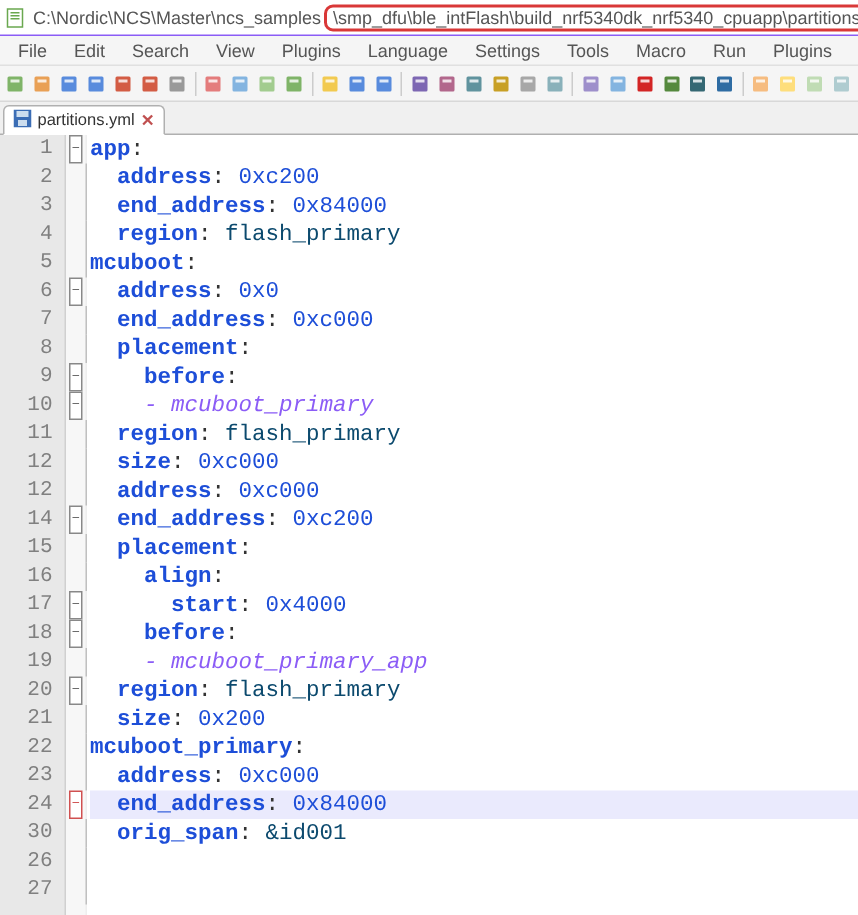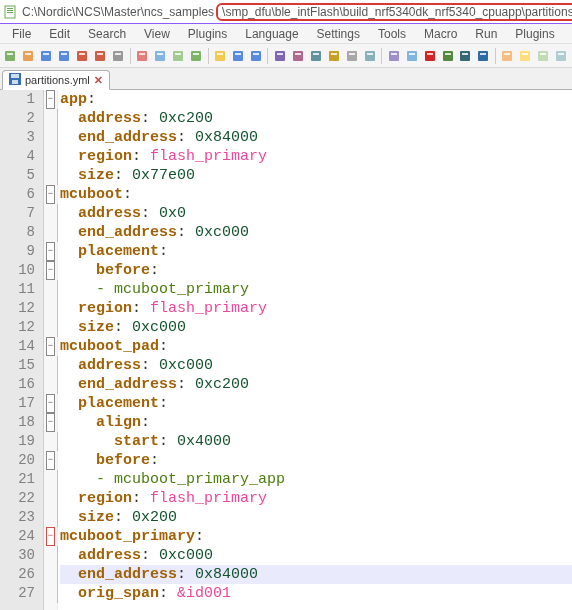--- a/index.html
+++ b/index.html
@@ -152,25 +152,25 @@
   .code {
     flex: 1;
     padding-left: 2px;
   }
   .code .line {
     height: 19px;
     line-height: 19px;
     white-space: pre;
   }
   .line.hl { background: #eaeafd; }
-  .k { color: #a16207; font-weight: bold; } 
+  .k { color: #1d4ed8; font-weight: bold; } 
   .p { color: #333; } 
-  .v { color: #ec4899; } 
-  .n { color: #14532d; } 
-  .li { color: #4d7c0f; } 
+  .v { color: #0c4a6e; } 
+  .n { color: #1d4ed8; } 
+  .li { color: #8b5cf6; font-style: italic; } 
 </style>
 </head>
 <body>
 
 <div class="titlebar">
   <span class="app-icon">
     <svg width="14" height="14" viewBox="0 0 14 14">
         <rect x="1" y="1" width="10" height="12" fill="#fff" stroke="#6aa84f"></rect>
         <rect x="3" y="3" width="6" height="1" fill="#6aa84f"></rect>
         <rect x="3" y="5" width="6" height="1" fill="#6aa84f"></rect>
@@ -509,30 +509,28 @@
       </div>
       <div>
         <div class="fold-line" style="top: 0px; bottom: 0px;"></div>
       </div>
     </div>
   <div class="code" id="code">
       <div class="line"><span class="k">app</span><span class="p">:</span></div>
       <div class="line">  <span class="k">address</span><span class="p">: </span><span class="n">0xc200</span></div>
       <div class="line">  <span class="k">end_address</span><span class="p">: </span><span class="n">0x84000</span></div>
       <div class="line">  <span class="k">region</span><span class="p">: </span><span class="v">flash_primary</span></div>
-      <div class="line">  <span class="k">size</span><span class="p">: </span><span class="n">0x77e00</span></div>
       <div class="line"><span class="k">mcuboot</span><span class="p">:</span></div>
       <div class="line">  <span class="k">address</span><span class="p">: </span><span class="n">0x0</span></div>
       <div class="line">  <span class="k">end_address</span><span class="p">: </span><span class="n">0xc000</span></div>
       <div class="line">  <span class="k">placement</span><span class="p">:</span></div>
       <div class="line">    <span class="k">before</span><span class="p">:</span></div>
       <div class="line">    <span class="li">- mcuboot_primary</span></div>
       <div class="line">  <span class="k">region</span><span class="p">: </span><span class="v">flash_primary</span></div>
       <div class="line">  <span class="k">size</span><span class="p">: </span><span class="n">0xc000</span></div>
-      <div class="line"><span class="k">mcuboot_pad</span><span class="p">:</span></div>
       <div class="line">  <span class="k">address</span><span class="p">: </span><span class="n">0xc000</span></div>
       <div class="line">  <span class="k">end_address</span><span class="p">: </span><span class="n">0xc200</span></div>
       <div class="line">  <span class="k">placement</span><span class="p">:</span></div>
       <div class="line">    <span class="k">align</span><span class="p">:</span></div>
       <div class="line">      <span class="k">start</span><span class="p">: </span><span class="n">0x4000</span></div>
       <div class="line">    <span class="k">before</span><span class="p">:</span></div>
       <div class="line">    <span class="li">- mcuboot_primary_app</span></div>
       <div class="line">  <span class="k">region</span><span class="p">: </span><span class="v">flash_primary</span></div>
       <div class="line">  <span class="k">size</span><span class="p">: </span><span class="n">0x200</span></div>
       <div class="line"><span class="k">mcuboot_primary</span><span class="p">:</span></div>

